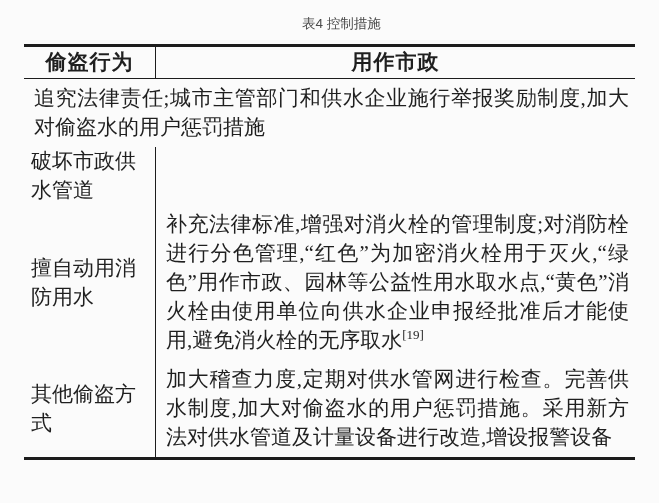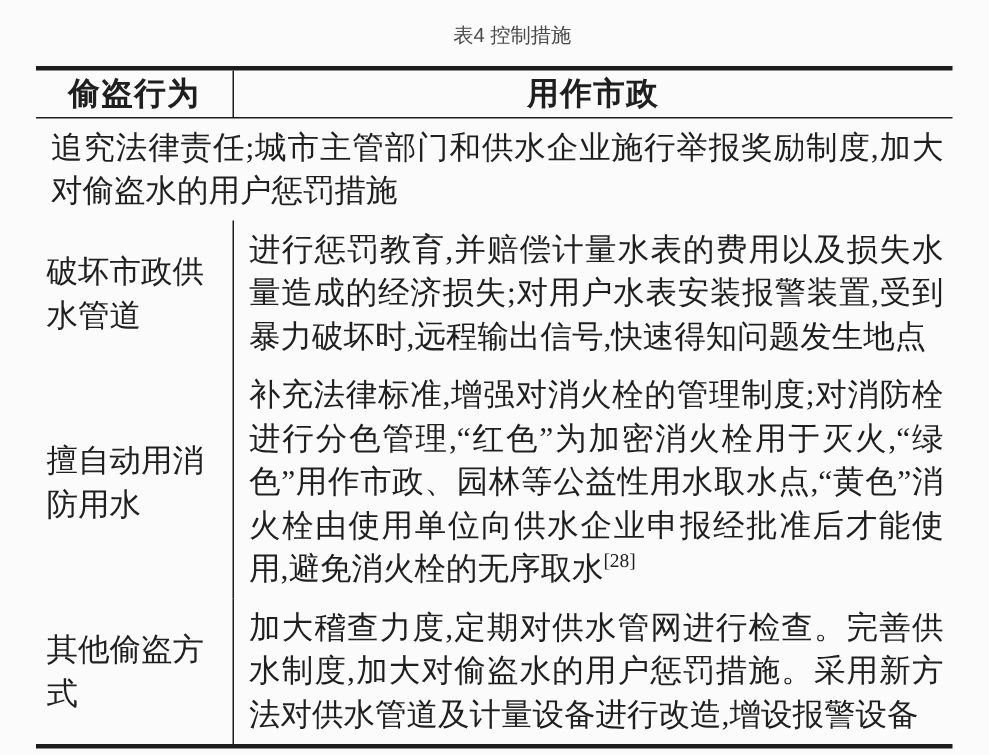--- a/index.html
+++ b/index.html
@@ -103,31 +103,28 @@
       <div class="trow">
         <div class="col2 measure">
           <span>追究法律责任;城市主管部门和供水企业施行举报奖励制度,加大对偷盗水的用户惩罚措施</span><sup></sup>
         </div>
       </div>
 
       <div class="trow">
         <div class="col1">
           <span class="behavior">破坏市政供水管道</span>
         </div>
-        <div class="col2 measure">
-          <span>进行惩罚教育,并赔偿计量水表的费用以及损失水量造成的经济损失;对用户水表安装报警装置,受到暴力破坏时,远程输出信号,快速得知问题发生地点</span><sup></sup>
-        </div>
       </div>
 
       <div class="trow">
         <div class="col1">
           <span class="behavior">擅自动用消防用水</span>
         </div>
         <div class="col2 measure">
-          <span>补充法律标准,增强对消火栓的管理制度;对消防栓进行分色管理,“红色”为加密消火栓用于灭火,“绿色”用作市政、园林等公益性用水取水点,“黄色”消火栓由使用单位向供水企业申报经批准后才能使用,避免消火栓的无序取水</span><sup>[28]</sup>
+          <span>补充法律标准,增强对消火栓的管理制度;对消防栓进行分色管理,“红色”为加密消火栓用于灭火,“绿色”用作市政、园林等公益性用水取水点,“黄色”消火栓由使用单位向供水企业申报经批准后才能使用,避免消火栓的无序取水</span><sup>[19]</sup>
         </div>
       </div>
 
       <div class="trow">
         <div class="col1">
           <span class="behavior">其他偷盗方式</span>
         </div>
         <div class="col2 measure">
           <span>加大稽查力度,定期对供水管网进行检查。完善供水制度,加大对偷盗水的用户惩罚措施。采用新方法对供水管道及计量设备进行改造,增设报警设备</span><sup></sup>
         </div>

